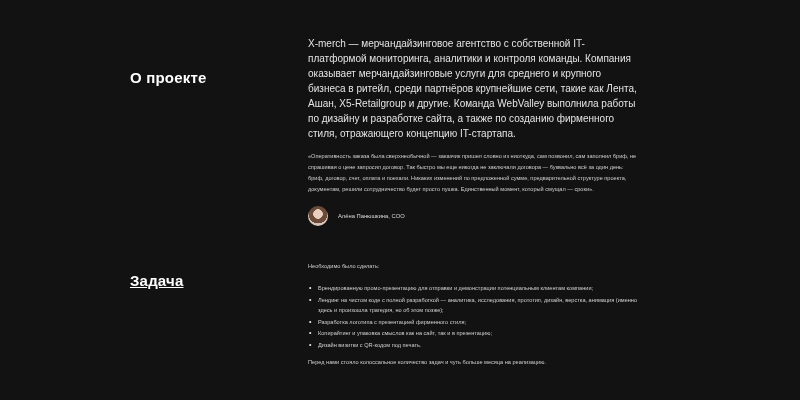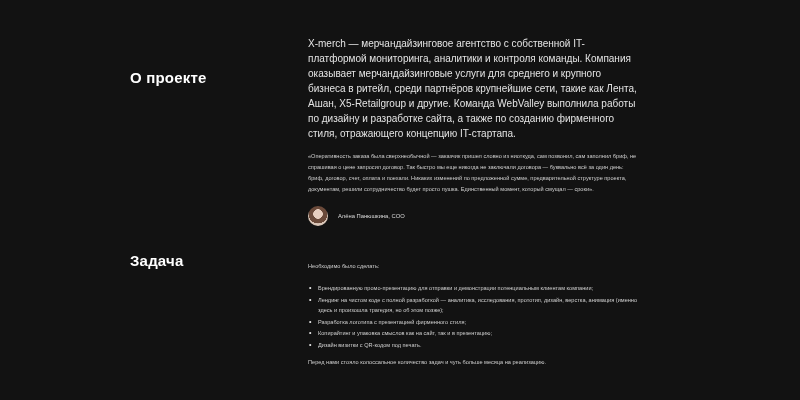--- a/index.html
+++ b/index.html
@@ -1,19 +1,19 @@
 <!DOCTYPE html>
 <html><head>
 <meta charset="utf-8">
 <style>
   html, body { margin:0; padding:0; }
   body { width:800px; height:400px; background:#121212; color:#e6e6e6; font-family:"Liberation Sans", sans-serif; overflow:hidden; position:relative; }
   .section-title { position:absolute; left:130px; font-size:15px; font-weight:bold; color:#ffffff; letter-spacing:0.2px;margin-top:31px; }
   .about-title { top:38px; }
-  .task-title { top:252px; }
+  .task-title { top:272px;text-decoration:underline; }
   .about-text { position:absolute; left:308px; top:36px; width:330px; font-size:10px; line-height:15px; color:#e4e4e4; }
   .quote { position:absolute; left:308px; top:151px; width:330px; font-size:5.6px; line-height:11px; color:#cfcfcf; }
   .author { position:absolute; left:308px; top:206px; display:flex; align-items:center; }
   .avatar { width:20px; height:20px; border-radius:50%; background:radial-gradient(circle at 50% 40%, #e8cfc0 0 30%, #6b4a3a 31% 60%, #d9c6b8 61%); margin-right:10px; }
   .author-name { font-size:5.8px; color:#dcdcdc; }
   .task-intro { position:absolute; left:308px; top:263px; font-size:5.6px; color:#cfcfcf; }
   .task-list { position:absolute; left:308px; top:283px; width:340px; margin:0; padding:0; list-style:none; font-size:5.6px; line-height:10.5px; color:#cfcfcf; }
   .task-list li { position:relative; padding-left:10px; margin-bottom:1px; }
   .task-list li::before { content:"\2022"; position:absolute; left:1px; top:0; color:#e6e6e6; font-size:7px; }
   .task-outro { position:absolute; left:308px; top:359px; font-size:5.6px; color:#cfcfcf; }

